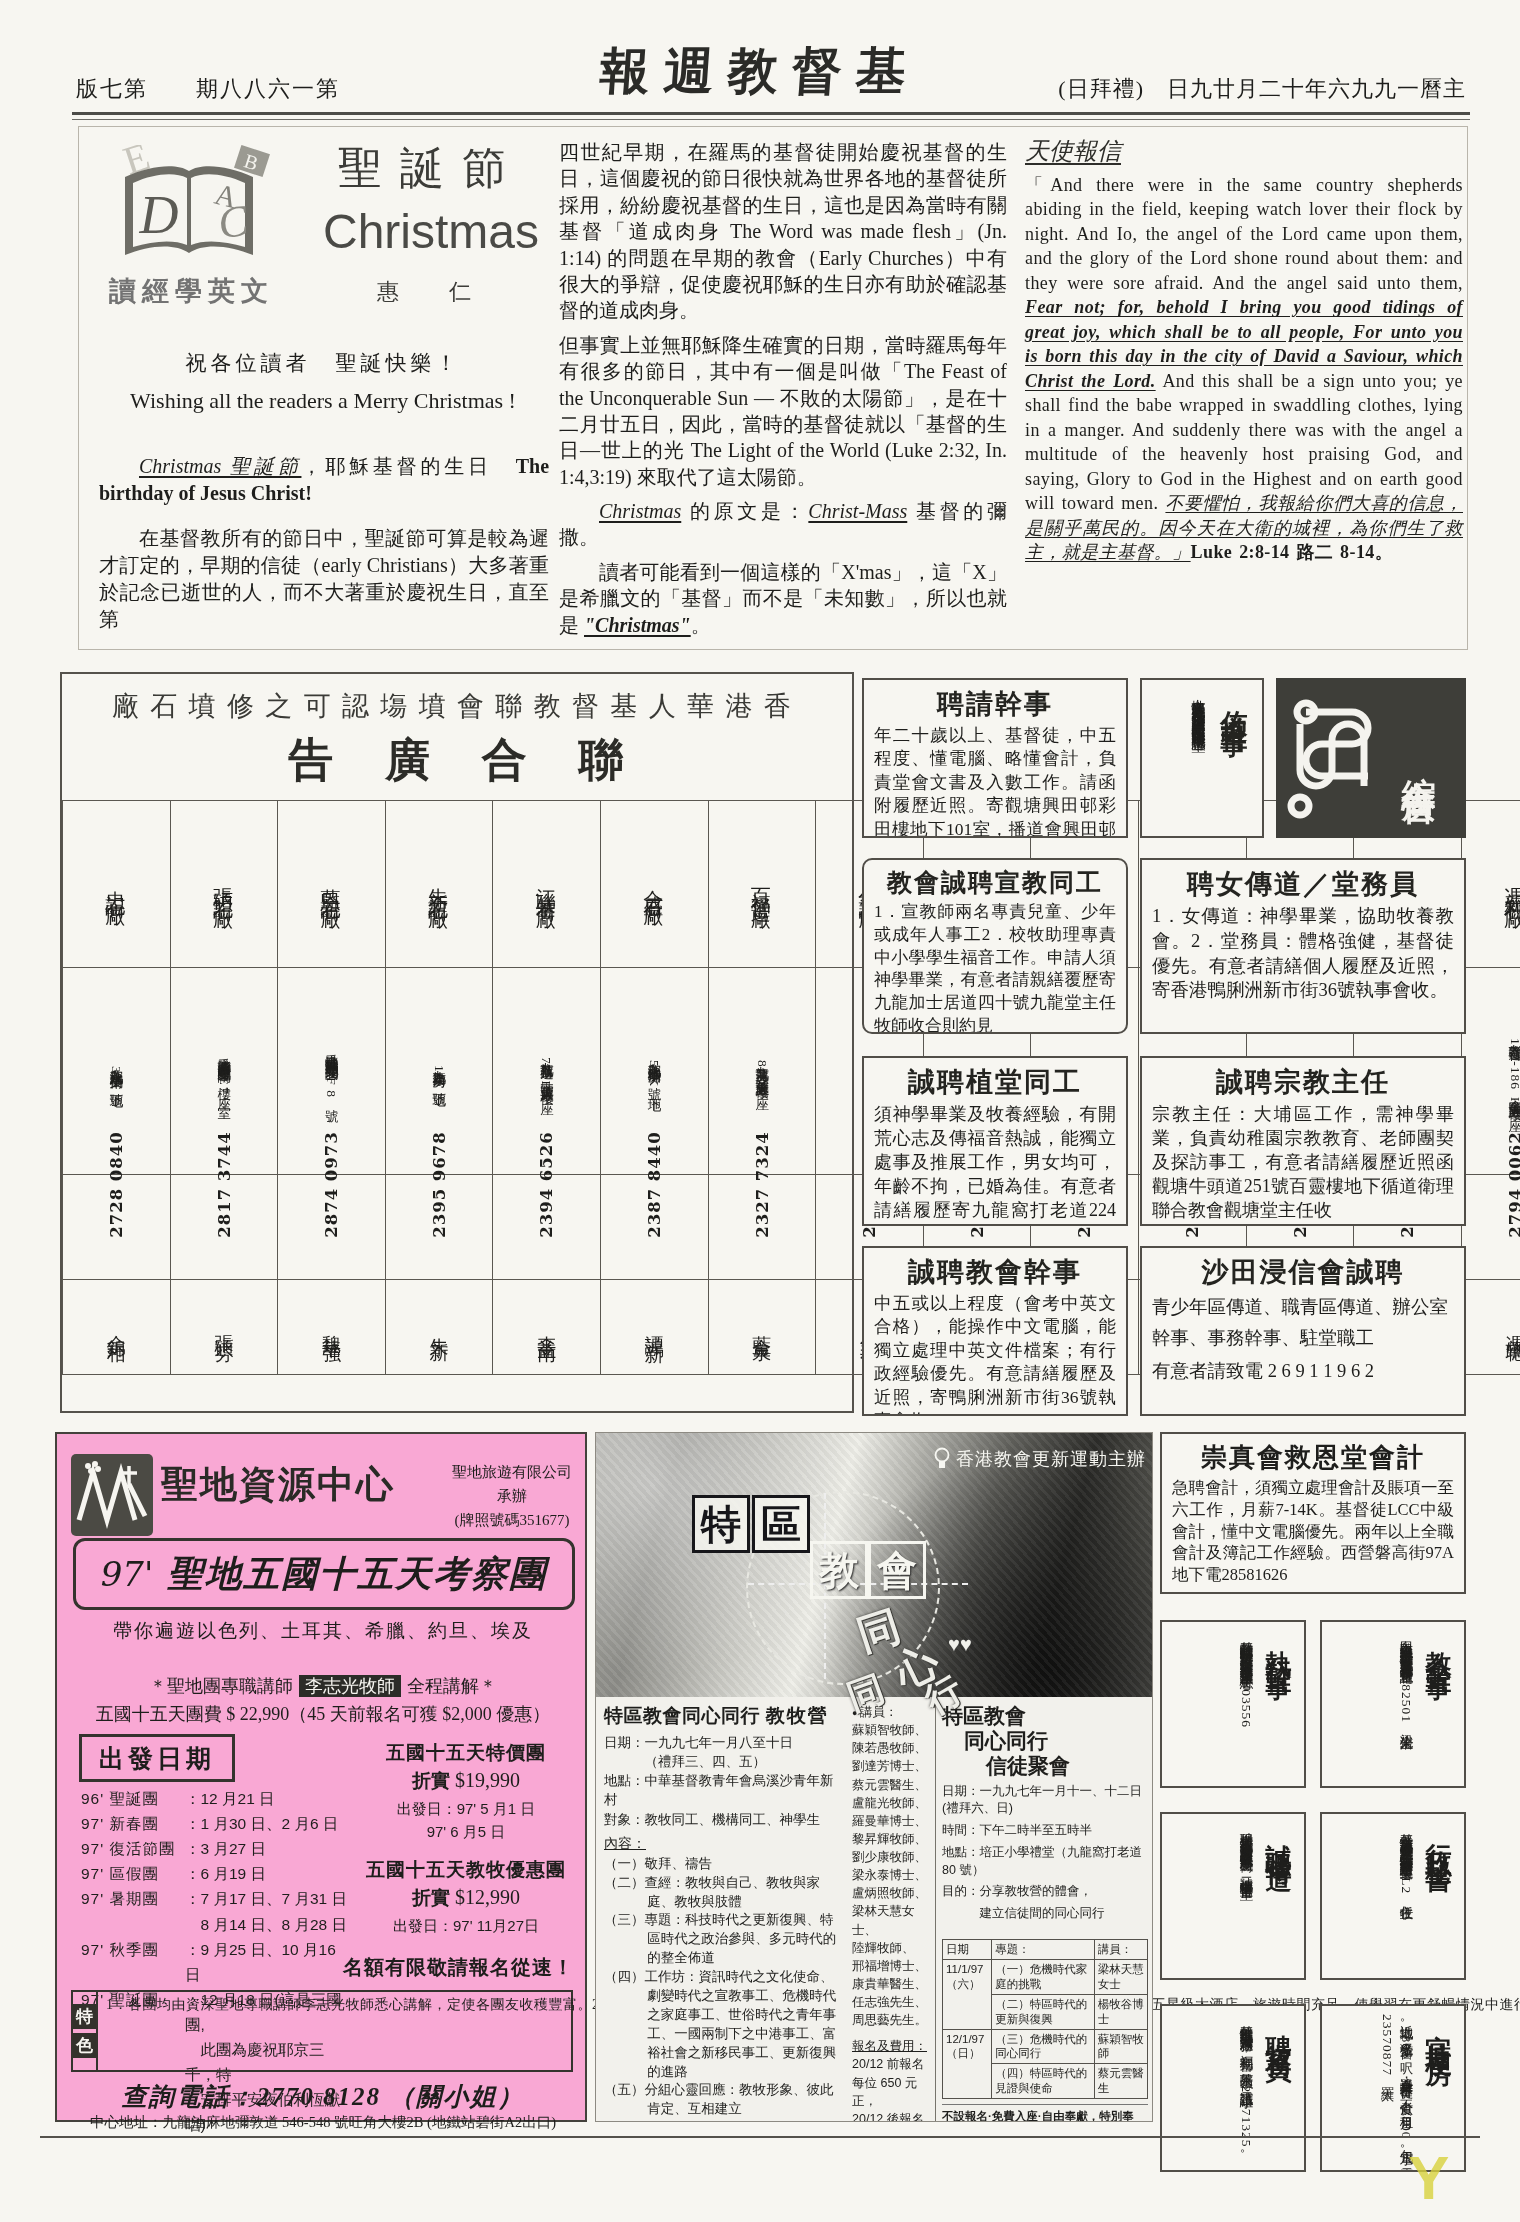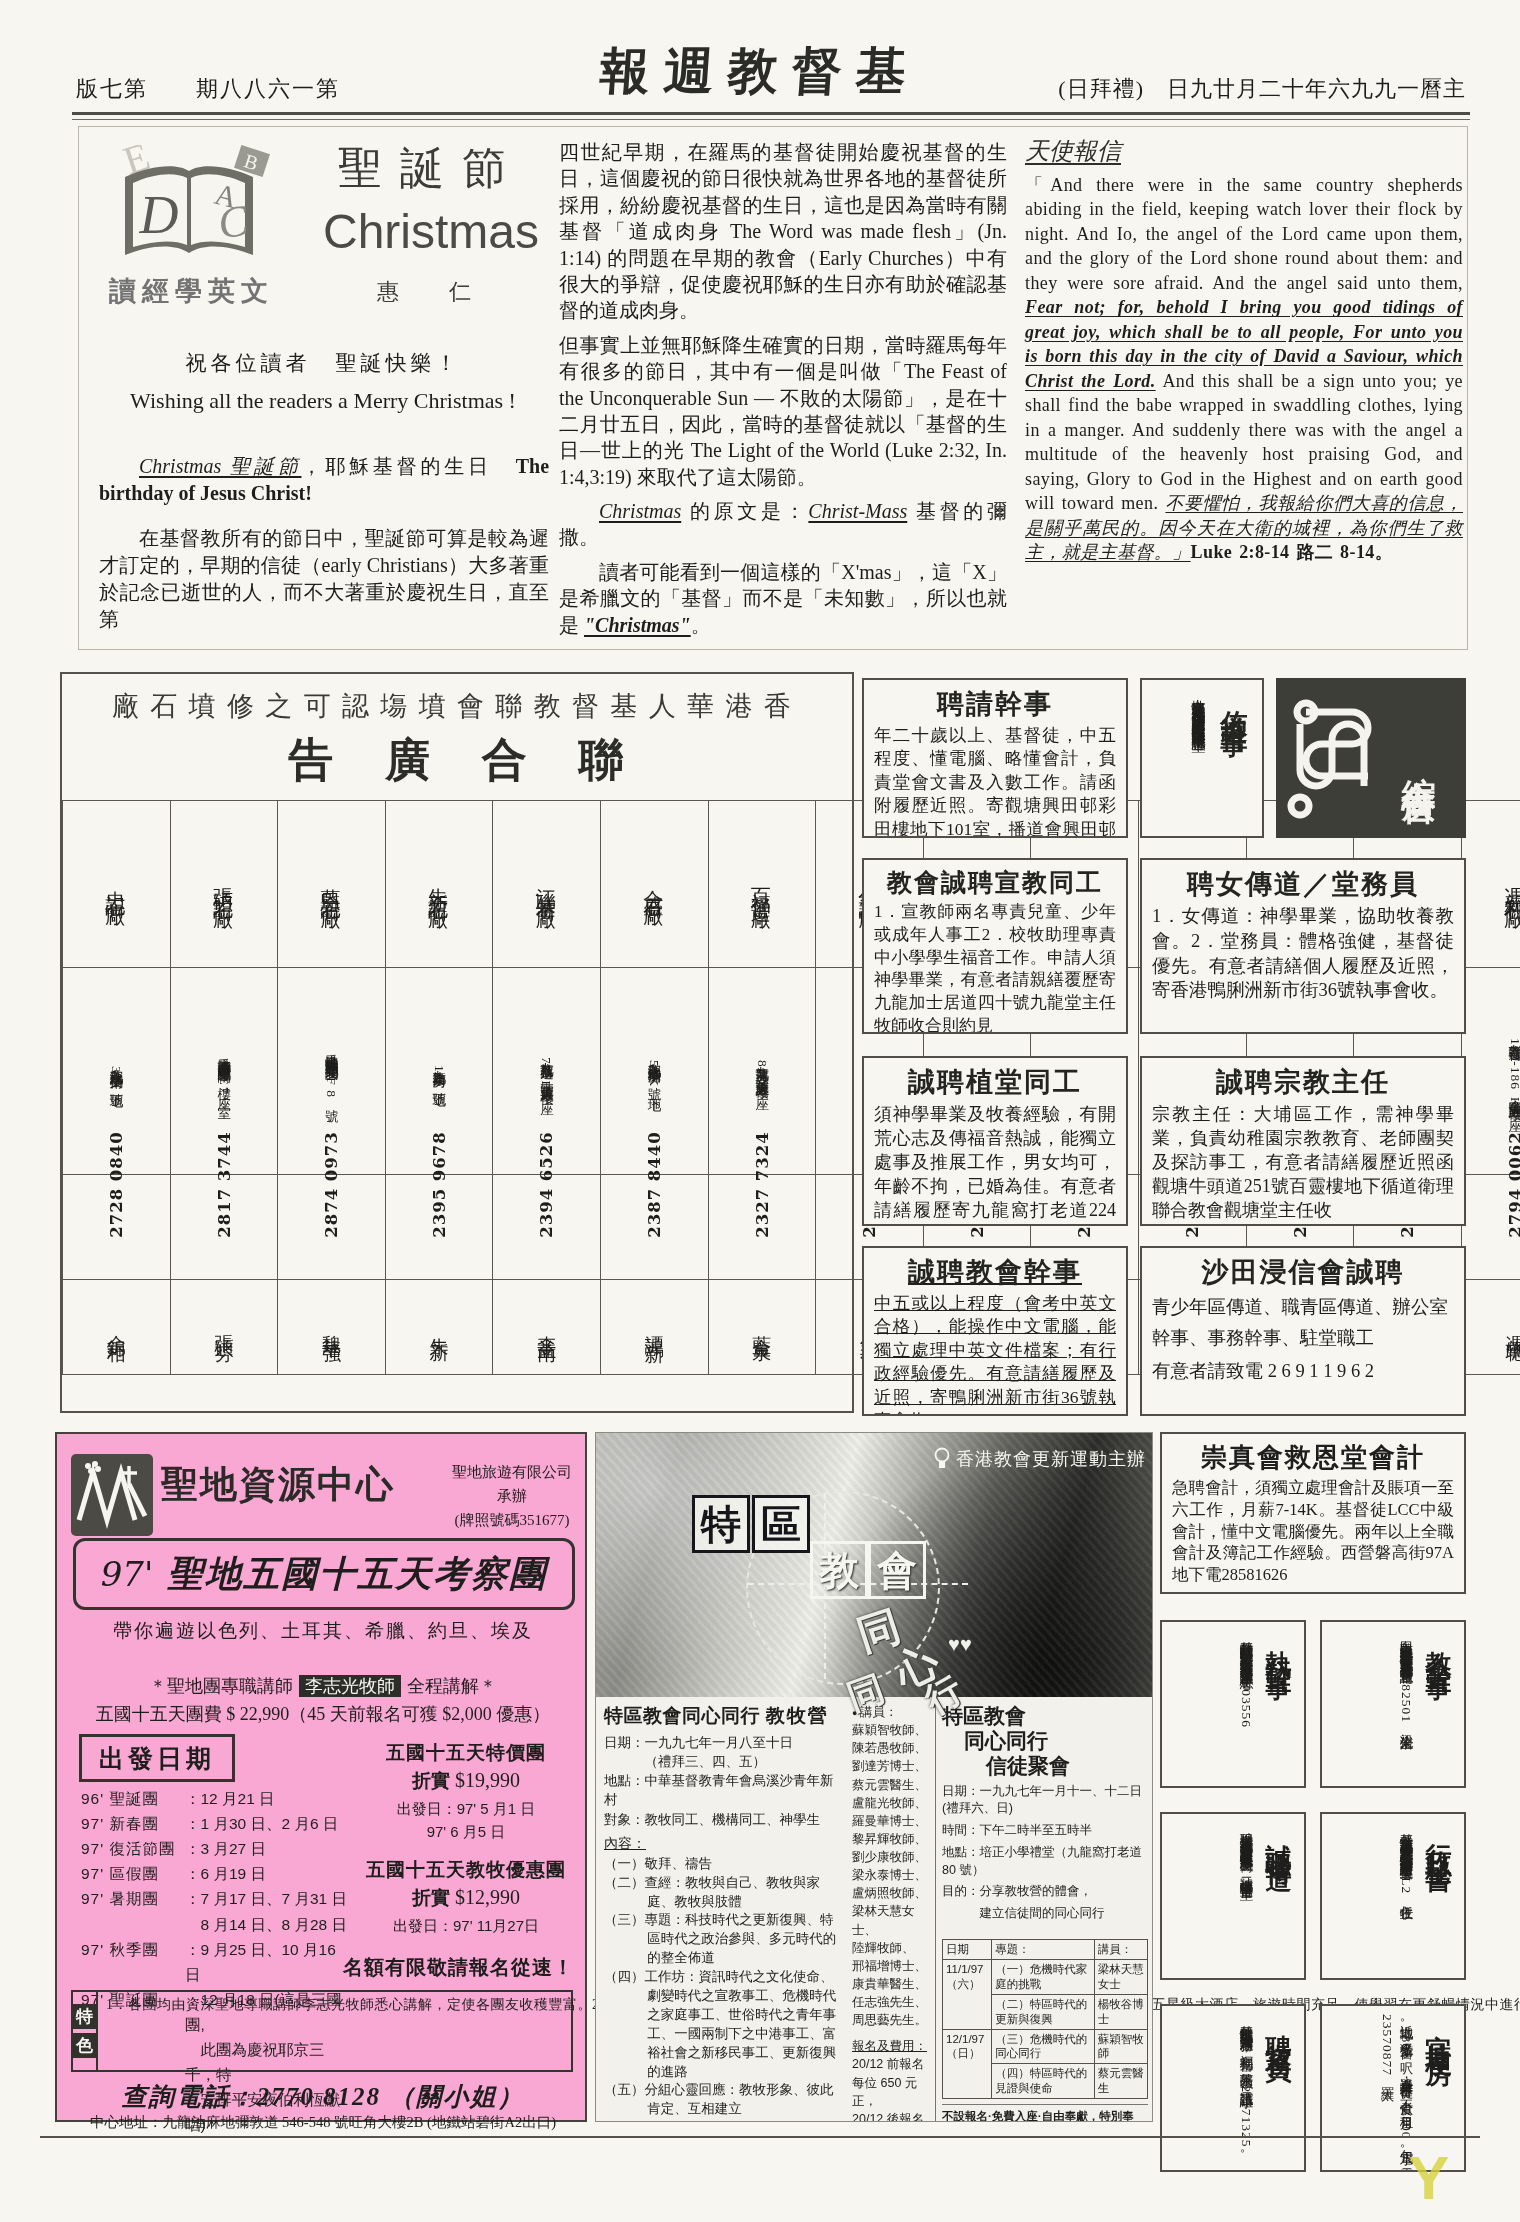--- a/index.html
+++ b/index.html
@@ -330,37 +330,37 @@
     <svg width="116" height="140" viewBox="0 0 116 140">
       <g fill="none" stroke="#f4f3ee" stroke-width="7">
         <path d="M30,24 h46 a16,16 0 0 1 0,32 h-30 a16,16 0 0 0 0,32 h46"></path>
         <path d="M24,36 v46 a16,16 0 0 0 32,0 v-30 a16,16 0 0 1 32,0 v46"></path>
         <circle cx="30" cy="24" r="9"></circle>
         <circle cx="24" cy="118" r="9"></circle>
       </g>
     </svg>
     <div class="adlogo-txt">綜合廣告</div>
   </div>
-  <div class="jobbox" style="left:862px;top:858px;width:266px;height:176px;">
+  <div class="jobbox" style="left:862px;top:858px;width:266px;height:176px;border-radius:10px;">
     <h3 style="font-size:25px;">教會誠聘宣教同工</h3>
     <p>1．宣教師兩名專責兒童、少年或成年人事工2．校牧助理專責中小學學生福音工作。申請人須神學畢業，有意者請親繕覆歷寄九龍加士居道四十號九龍堂主任牧師收合則約見</p>
   </div>
   <div class="jobbox" style="left:1140px;top:858px;width:326px;height:176px;">
     <h3>聘女傳道／堂務員</h3>
     <p style="font-size:18.5px;">1．女傳道：神學畢業，協助牧養教會。2．堂務員：體格強健，基督徒優先。有意者請繕個人履歷及近照，寄香港鴨脷洲新市街36號執事會收。</p>
   </div>
   <div class="jobbox" style="left:862px;top:1056px;width:266px;height:170px;">
     <h3>誠聘植堂同工</h3>
     <p style="font-size:18px;">須神學畢業及牧養經驗，有開荒心志及傳福音熱誠，能獨立處事及推展工作，男女均可，年齡不拘，已婚為佳。有意者請繕履歷寄九龍窩打老道224號大學浸信會。</p>
   </div>
   <div class="jobbox" style="left:1140px;top:1056px;width:326px;height:170px;">
     <h3>誠聘宗教主任</h3>
     <p style="font-size:18px;">宗教主任：大埔區工作，需神學畢業，負責幼稚園宗教教育、老師團契及探訪事工，有意者請繕履歷近照函觀塘牛頭道251號百靈樓地下循道衛理聯合教會觀塘堂主任收</p>
   </div>
-  <div class="jobbox" style="left:862px;top:1246px;width:266px;height:170px;text-decoration:underline;">
+  <div class="jobbox" style="left:862px;top:1246px;width:266px;height:170px;">
     <h3>誠聘教會幹事</h3>
     <p style="font-size:17.5px;">中五或以上程度（會考中英文合格），能操作中文電腦，能獨立處理中英文件檔案；有行政經驗優先。有意請繕履歷及近照，寄鴨脷洲新市街36號執事會收。</p>
   </div>
   <div class="jobbox" style="left:1140px;top:1246px;width:326px;height:170px;">
     <h3>沙田浸信會誠聘</h3>
     <p style="font-size:18.5px;line-height:1.65;text-align:left;">青少年區傳道、職青區傳道、辦公室幹事、事務幹事、駐堂職工</p>
     <p style="font-size:18.5px;text-align:left;">有意者請致電 2 6 9 1 1 9 6 2</p>
   </div>
 
   <div class="holy">

